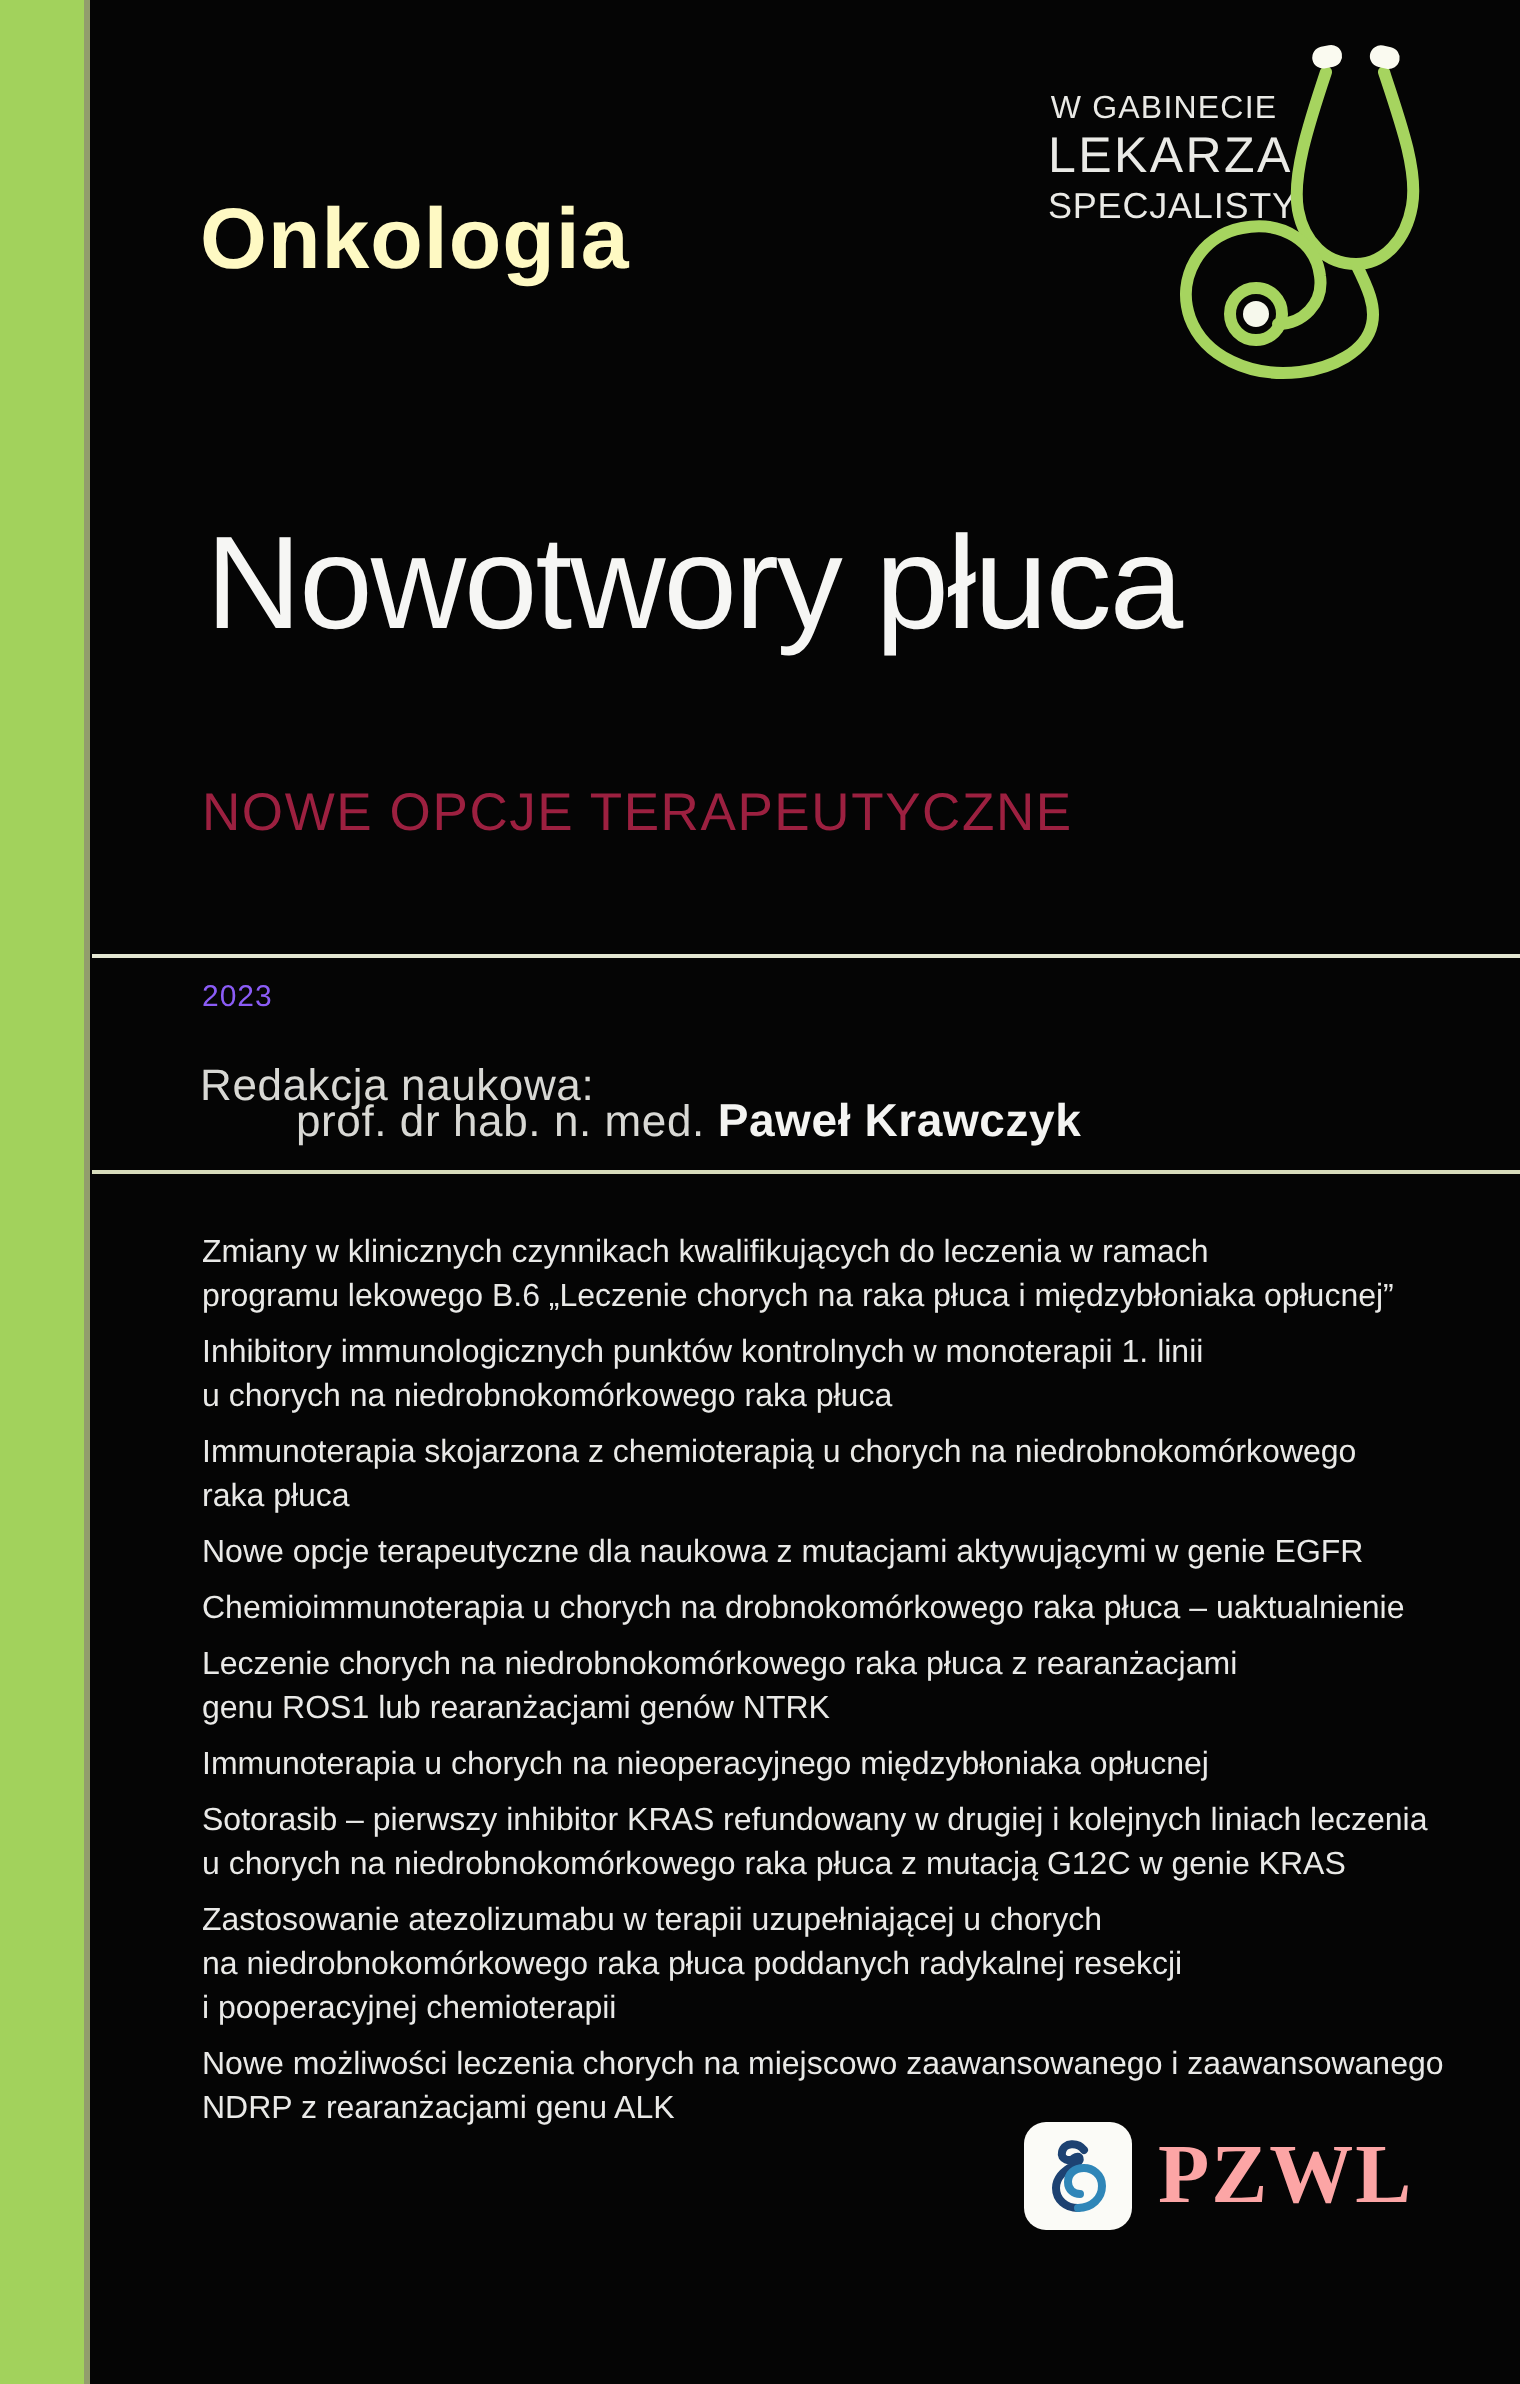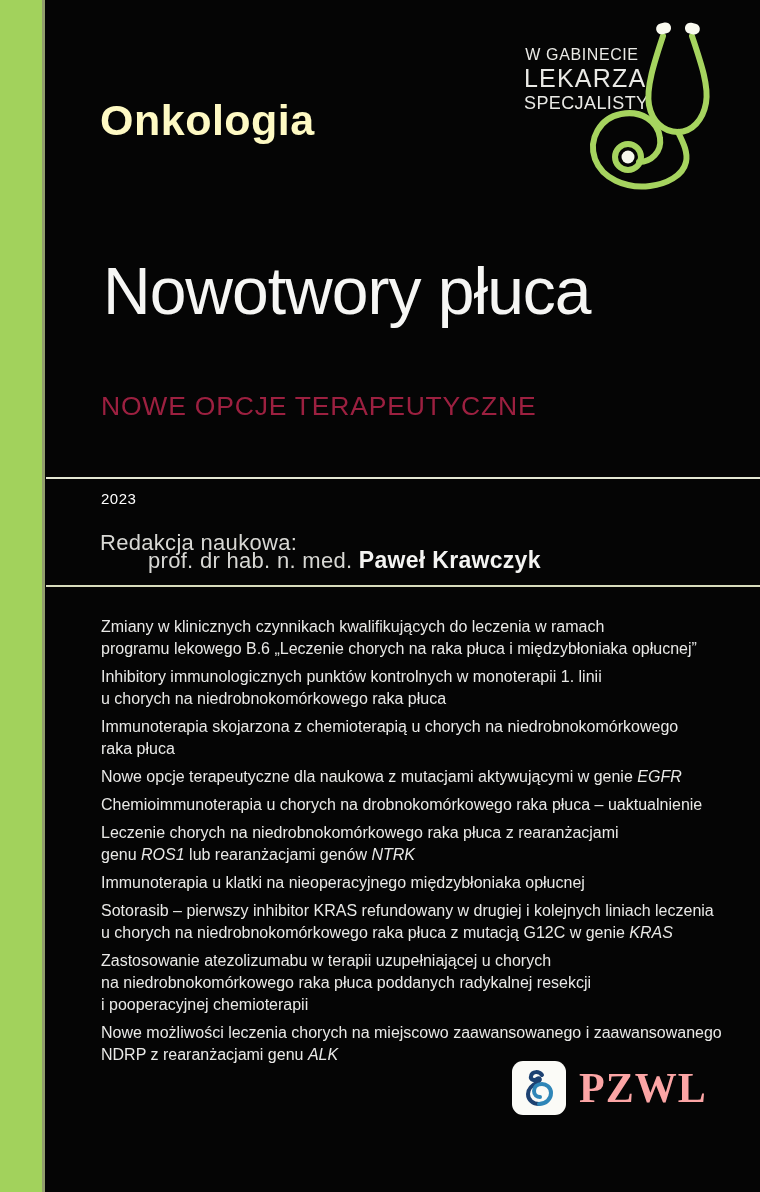--- a/index.html
+++ b/index.html
@@ -36,37 +36,37 @@
   .subtitle{
     position:absolute;left:101px;top:390px;
     font-size:26.5px;font-weight:400;letter-spacing:.8px;
     line-height:33px;color:#9c2040;white-space:nowrap;
   }
   .divider{position:absolute;left:46px;width:714px;height:2px;background:#e4e7d3;}
   .d1{top:477px;}
   .d2{top:585px;background:#d8dcbc;}
   .year{
     position:absolute;left:101px;top:490px;
-    font-size:15px;letter-spacing:.5px;color:#ffffff;
+    font-size:15px;letter-spacing:.5px;color:#8b5cf6;
   }
   .ed-label{
     position:absolute;left:100px;top:530px;
     font-size:22px;font-weight:300;color:#d8d8d4;letter-spacing:.3px;
   }
   .ed-line{
     position:absolute;left:100px;top:547px;white-space:nowrap;
   }
   .ed-prefix{font-size:22px;font-weight:300;color:#d8d8d4;letter-spacing:.3px;margin-left:48px;}
   .ed-name{font-size:23px;font-weight:600;color:#f4f4f2;letter-spacing:.3px;}
   .topics{
     position:absolute;left:101px;top:616px;width:656px;
     color:#e9e9e7;font-size:16px;line-height:22px;
   }
   .topic{white-space:pre-line;margin-bottom:6px;}
-  .gene{font-style:italic;}
+  .gene{}
   .publisher{
     position:absolute;left:512px;top:1061px;
     display:flex;align-items:center;gap:13px;
   }
   .logo-box{
     width:54px;height:54px;background:#fbfbf7;border-radius:11px;
     display:flex;align-items:center;justify-content:center;
   }
   .logo-text{
     font-family:"Liberation Serif",serif;
@@ -121,21 +121,21 @@
     <div class="topic"><span>Zmiany w klinicznych czynnikach kwalifikujących do leczenia w ramach
 programu lekowego B.6 „Leczenie chorych na raka płuca i międzybłoniaka opłucnej”</span></div>
     <div class="topic"><span>Inhibitory immunologicznych punktów kontrolnych w monoterapii 1. linii
 u chorych na niedrobnokomórkowego raka płuca</span></div>
     <div class="topic"><span>Immunoterapia skojarzona z chemioterapią u chorych na niedrobnokomórkowego
 raka płuca</span></div>
     <div class="topic"><span>Nowe opcje terapeutyczne dla naukowa z mutacjami aktywującymi w genie </span><span class="gene">EGFR</span></div>
     <div class="topic"><span>Chemioimmunoterapia u chorych na drobnokomórkowego raka płuca – uaktualnienie</span></div>
     <div class="topic"><span>Leczenie chorych na niedrobnokomórkowego raka płuca z rearanżacjami
 genu </span><span class="gene">ROS1</span><span> lub rearanżacjami genów </span><span class="gene">NTRK</span></div>
-    <div class="topic"><span>Immunoterapia u klatki na nieoperacyjnego międzybłoniaka opłucnej</span></div>
+    <div class="topic"><span>Immunoterapia u chorych na nieoperacyjnego międzybłoniaka opłucnej</span></div>
     <div class="topic"><span>Sotorasib – pierwszy inhibitor KRAS refundowany w drugiej i kolejnych liniach leczenia
 u chorych na niedrobnokomórkowego raka płuca z mutacją G12C w genie </span><span class="gene">KRAS</span></div>
     <div class="topic"><span>Zastosowanie atezolizumabu w terapii uzupełniającej u chorych
 na niedrobnokomórkowego raka płuca poddanych radykalnej resekcji
 i pooperacyjnej chemioterapii</span></div>
     <div class="topic"><span>Nowe możliwości leczenia chorych na miejscowo zaawansowanego i zaawansowanego
 NDRP z rearanżacjami genu </span><span class="gene">ALK</span></div>
   </div>
 
 <div class="publisher">

